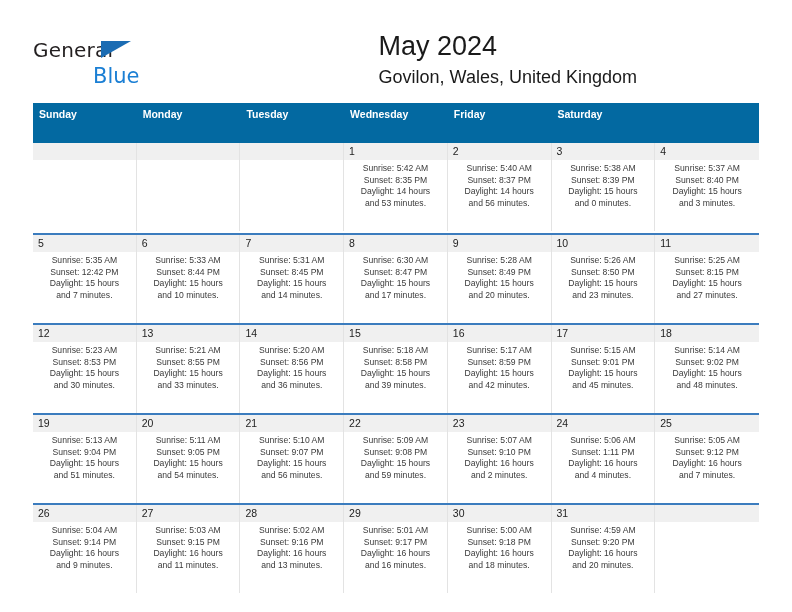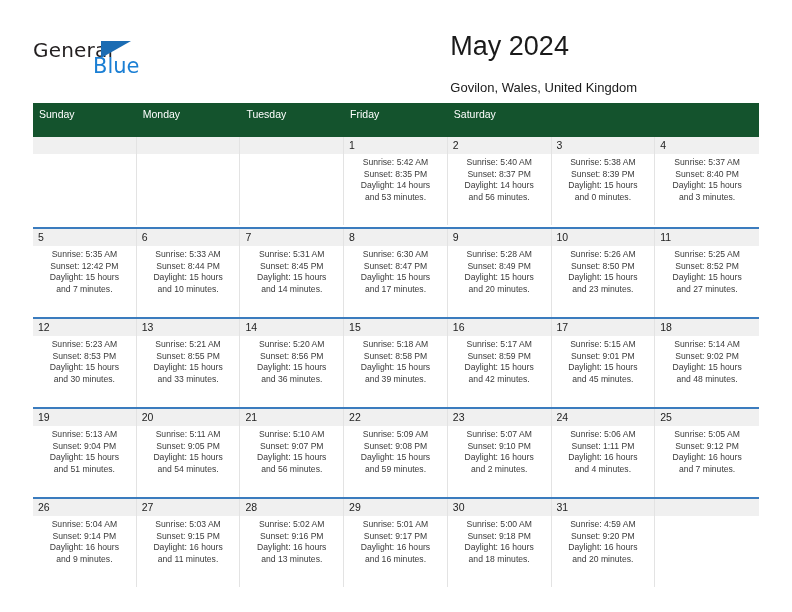--- a/index.html
+++ b/index.html
@@ -50,57 +50,58 @@
     left: 68px;
     top: 3px;
     width: 0;
     height: 0;
     border-left: 30px solid #1b6cb3;
     border-bottom: 17px solid transparent;
   }
   .logo-blue {
     position: absolute;
     left: 60px;
-    top: 16px;
+    top: 26px;
     font-size: 21px;
     color: #1b7fd4;
     font-family: "DejaVu Sans", sans-serif;
   }
   .title-block {
     position: absolute;
     right: 35px;
     top: 30px;
     text-align: left;
   }
   .cal-title {
     font-size: 27px;
     color: #1a1a1a;
     line-height: 32px;
     font-weight: normal;
     margin: 0;
   }
   .cal-subtitle {
-    font-size: 13px;
+    font-size: 18px;
     color: #1a1a1a;
     line-height: 20px;
-    margin-top: 16px;
+    margin-top: 5px;
   }
 
   
   .calendar {
     position: absolute;
     left: 33px;
     top: 103px;
     width: 726px;
   }
   .weekday-row {
     display: flex;
     width: 726px;
-    height: 34px;
-    background: #14532d;
+    height: 40px;
+    background: #0369a1;
+    font-weight: bold;
   }
   .weekday {
     flex: 0 0 103.71px;
     width: 103.71px;
     box-sizing: border-box;
     padding-left: 6px;
     font-size: 10.5px;
     line-height: 22px;
     color: #ffffff;
   }
@@ -168,20 +169,21 @@
       <div class="cal-subtitle">Govilon, Wales, United Kingdom</div>
     </div>
 
   </div>
 
   <div class="calendar">
     <div class="weekday-row">
       <div class="weekday">Sunday</div>
       <div class="weekday">Monday</div>
       <div class="weekday">Tuesday</div>
+      <div class="weekday">Wednesday</div>
       <div class="weekday">Friday</div>
       <div class="weekday">Saturday</div>
     </div>
 
     <div id="weeks-container">
         <div class="week-row">
           <div class="day-cell empty">
             <div class="day-number"></div>
           </div>
           <div class="day-cell empty">
@@ -279,21 +281,21 @@
               <div>Sunrise: 5:26 AM</div>
               <div>Sunset: 8:50 PM</div>
               <div>Daylight: 15 hours</div>
               <div>and 23 minutes.</div>
             </div>
           </div>
           <div class="day-cell">
             <div class="day-number">11</div>
             <div class="day-info">
               <div>Sunrise: 5:25 AM</div>
-              <div>Sunset: 8:52 PM</div>
+              <div>Sunset: 8:15 PM</div>
               <div>Daylight: 15 hours</div>
               <div>and 27 minutes.</div>
             </div>
           </div>
         </div>
         <div class="week-row">
           <div class="day-cell">
             <div class="day-number">12</div>
             <div class="day-info">
               <div>Sunrise: 5:23 AM</div>

